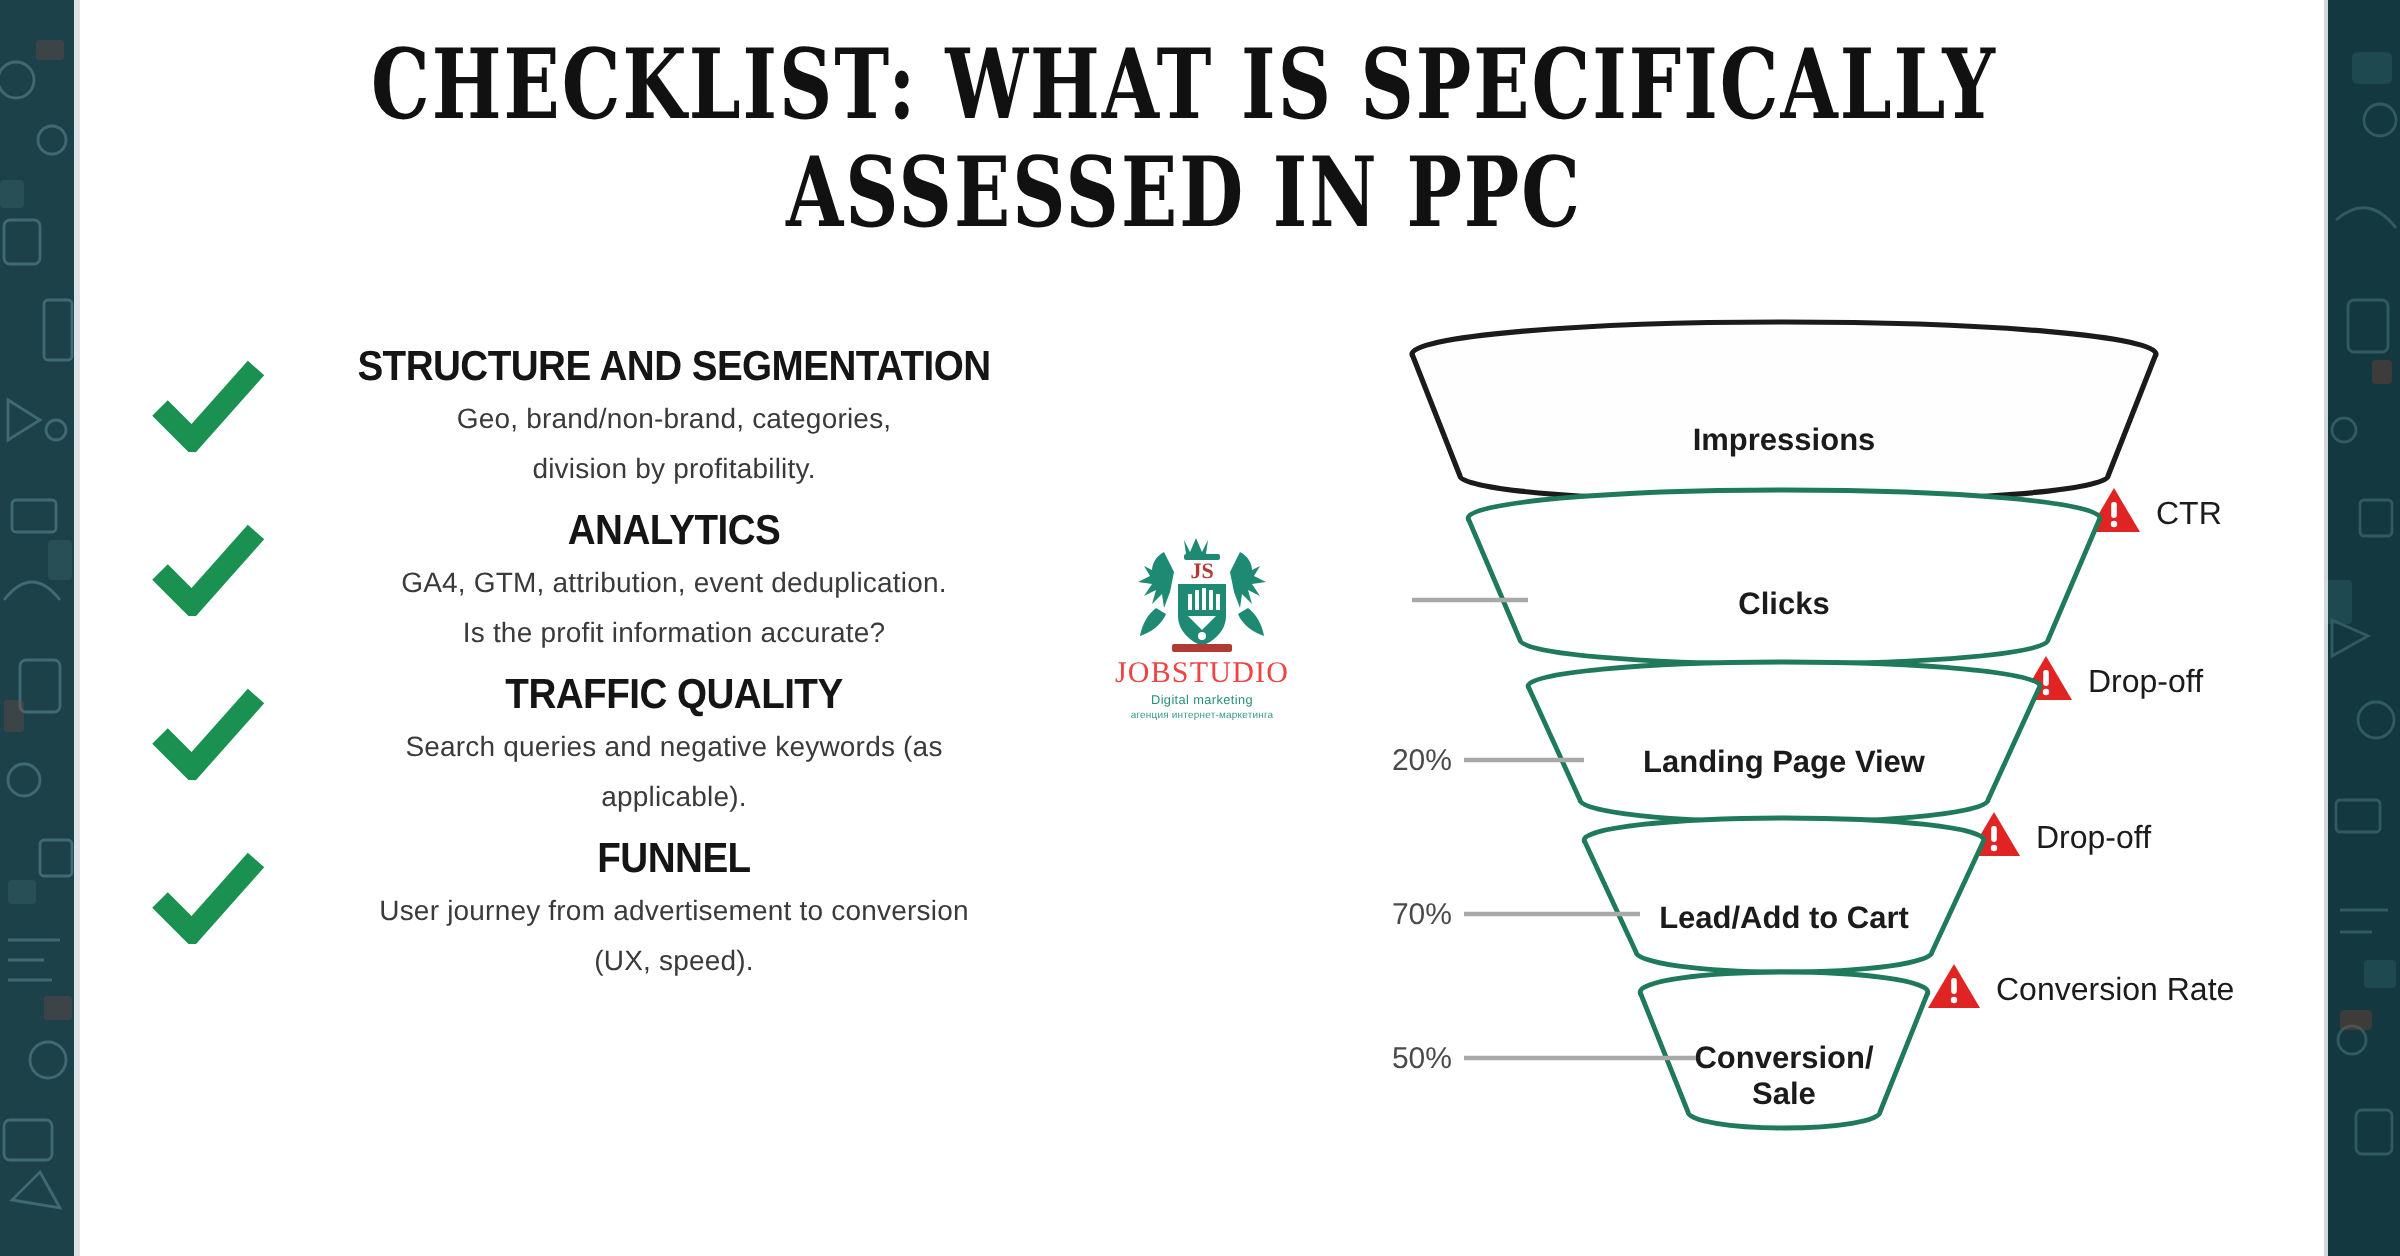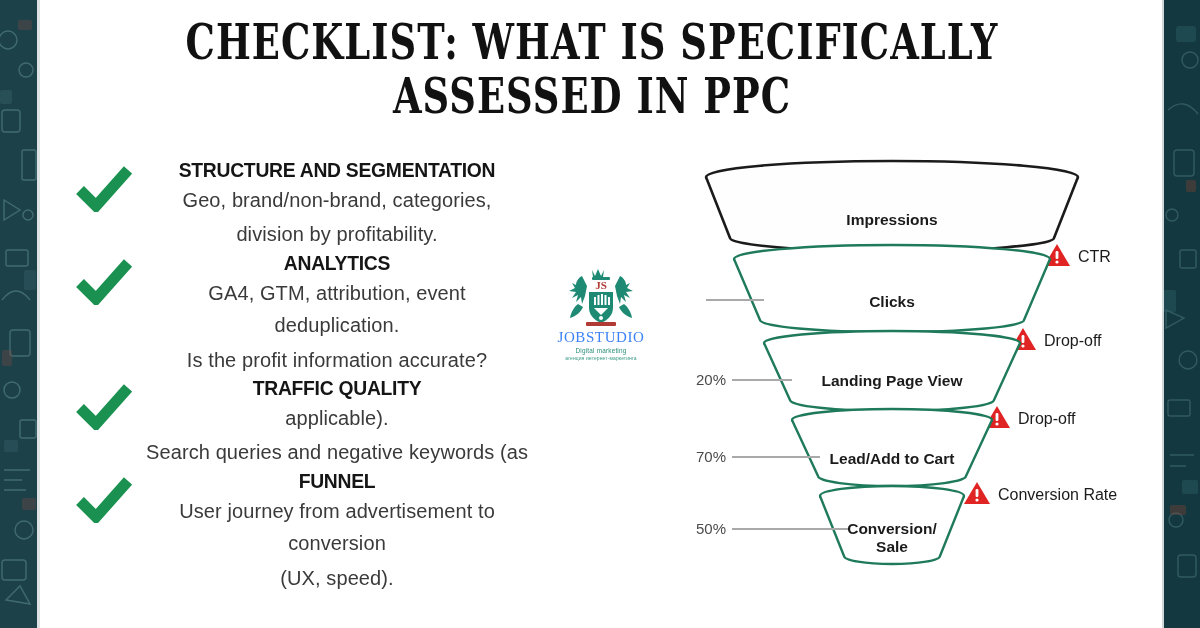--- a/index.html
+++ b/index.html
@@ -33,21 +33,21 @@
     line-height:1.18;
     text-transform:uppercase;
     font-stretch:condensed;
     transform:scaleY(1.18);
     transform-origin:center top;
   }
   .title-line + .title-line { margin-top:6px; }
 
   
   .checklist {
-    position:absolute; left:58px; top:158px; width:470px;
+    position:absolute; left:58px; top:172px; width:470px;
   }
   .check-item {
     position:relative;
     min-height:82px;
     padding-left:88px;
     text-align:center;
   }
   .check-icon {
     position:absolute; left:18px; top:8px;
     width:56px; height:46px;
@@ -59,39 +59,39 @@
     font-size:21px;
     letter-spacing:-0.3px;
     color:#151515;
     text-transform:uppercase;
     transform:scaleX(0.92);
     transform-origin:center;
     white-space:nowrap;
   }
   .check-body {
     font-family:"Liberation Sans", sans-serif;
-    font-size:20px;
+    font-size:14px;
     color:#3a3a3a;
     line-height:1.62;
     margin-top:2px;
     letter-spacing:0.1px;
   }
 
   
   .logo {
     position:absolute; left:548px; top:262px;
     width:106px; height:110px;
     text-align:center;
   }
   .logo-crest { width:90px; height:66px; margin:0 auto; display:block; }
   .logo-name {
     font-family:"Liberation Serif", serif;
     font-size:15px;
     letter-spacing:0.6px;
-    color:#3b82f6;
+    color:#ef4444;
     margin-top:1px;
   }
   .logo-sub1 {
     font-family:"Liberation Sans", sans-serif;
     font-size:6.4px;
     color:#2a8f79;
     letter-spacing:0.2px;
     margin-top:1px;
   }
   .logo-sub2 {
@@ -227,22 +227,22 @@
     <div class="check-body">Is the profit information accurate?</div>
   </div>
 
   <div class="check-item">
     <span class="check-icon">
       <svg viewBox="0 0 56 46">
           <path d="M4 24 L20 40 L52 4" fill="none" stroke="#1a9150" stroke-width="11" stroke-linecap="butt" stroke-linejoin="miter"></path>
         </svg>
     </span>
     <div class="check-head">TRAFFIC QUALITY</div>
+    <div class="check-body">Search queries and negative keywords (as</div>
     <div class="check-body">applicable).</div>
-    <div class="check-body">Search queries and negative keywords (as</div>
   </div>
 
 
   <div class="check-item">
     <span class="check-icon">
       <svg viewBox="0 0 56 46">
           <path d="M4 24 L20 40 L52 4" fill="none" stroke="#1a9150" stroke-width="11" stroke-linecap="butt" stroke-linejoin="miter"></path>
         </svg>
     </span>
     <div class="check-head">FUNNEL</div>

